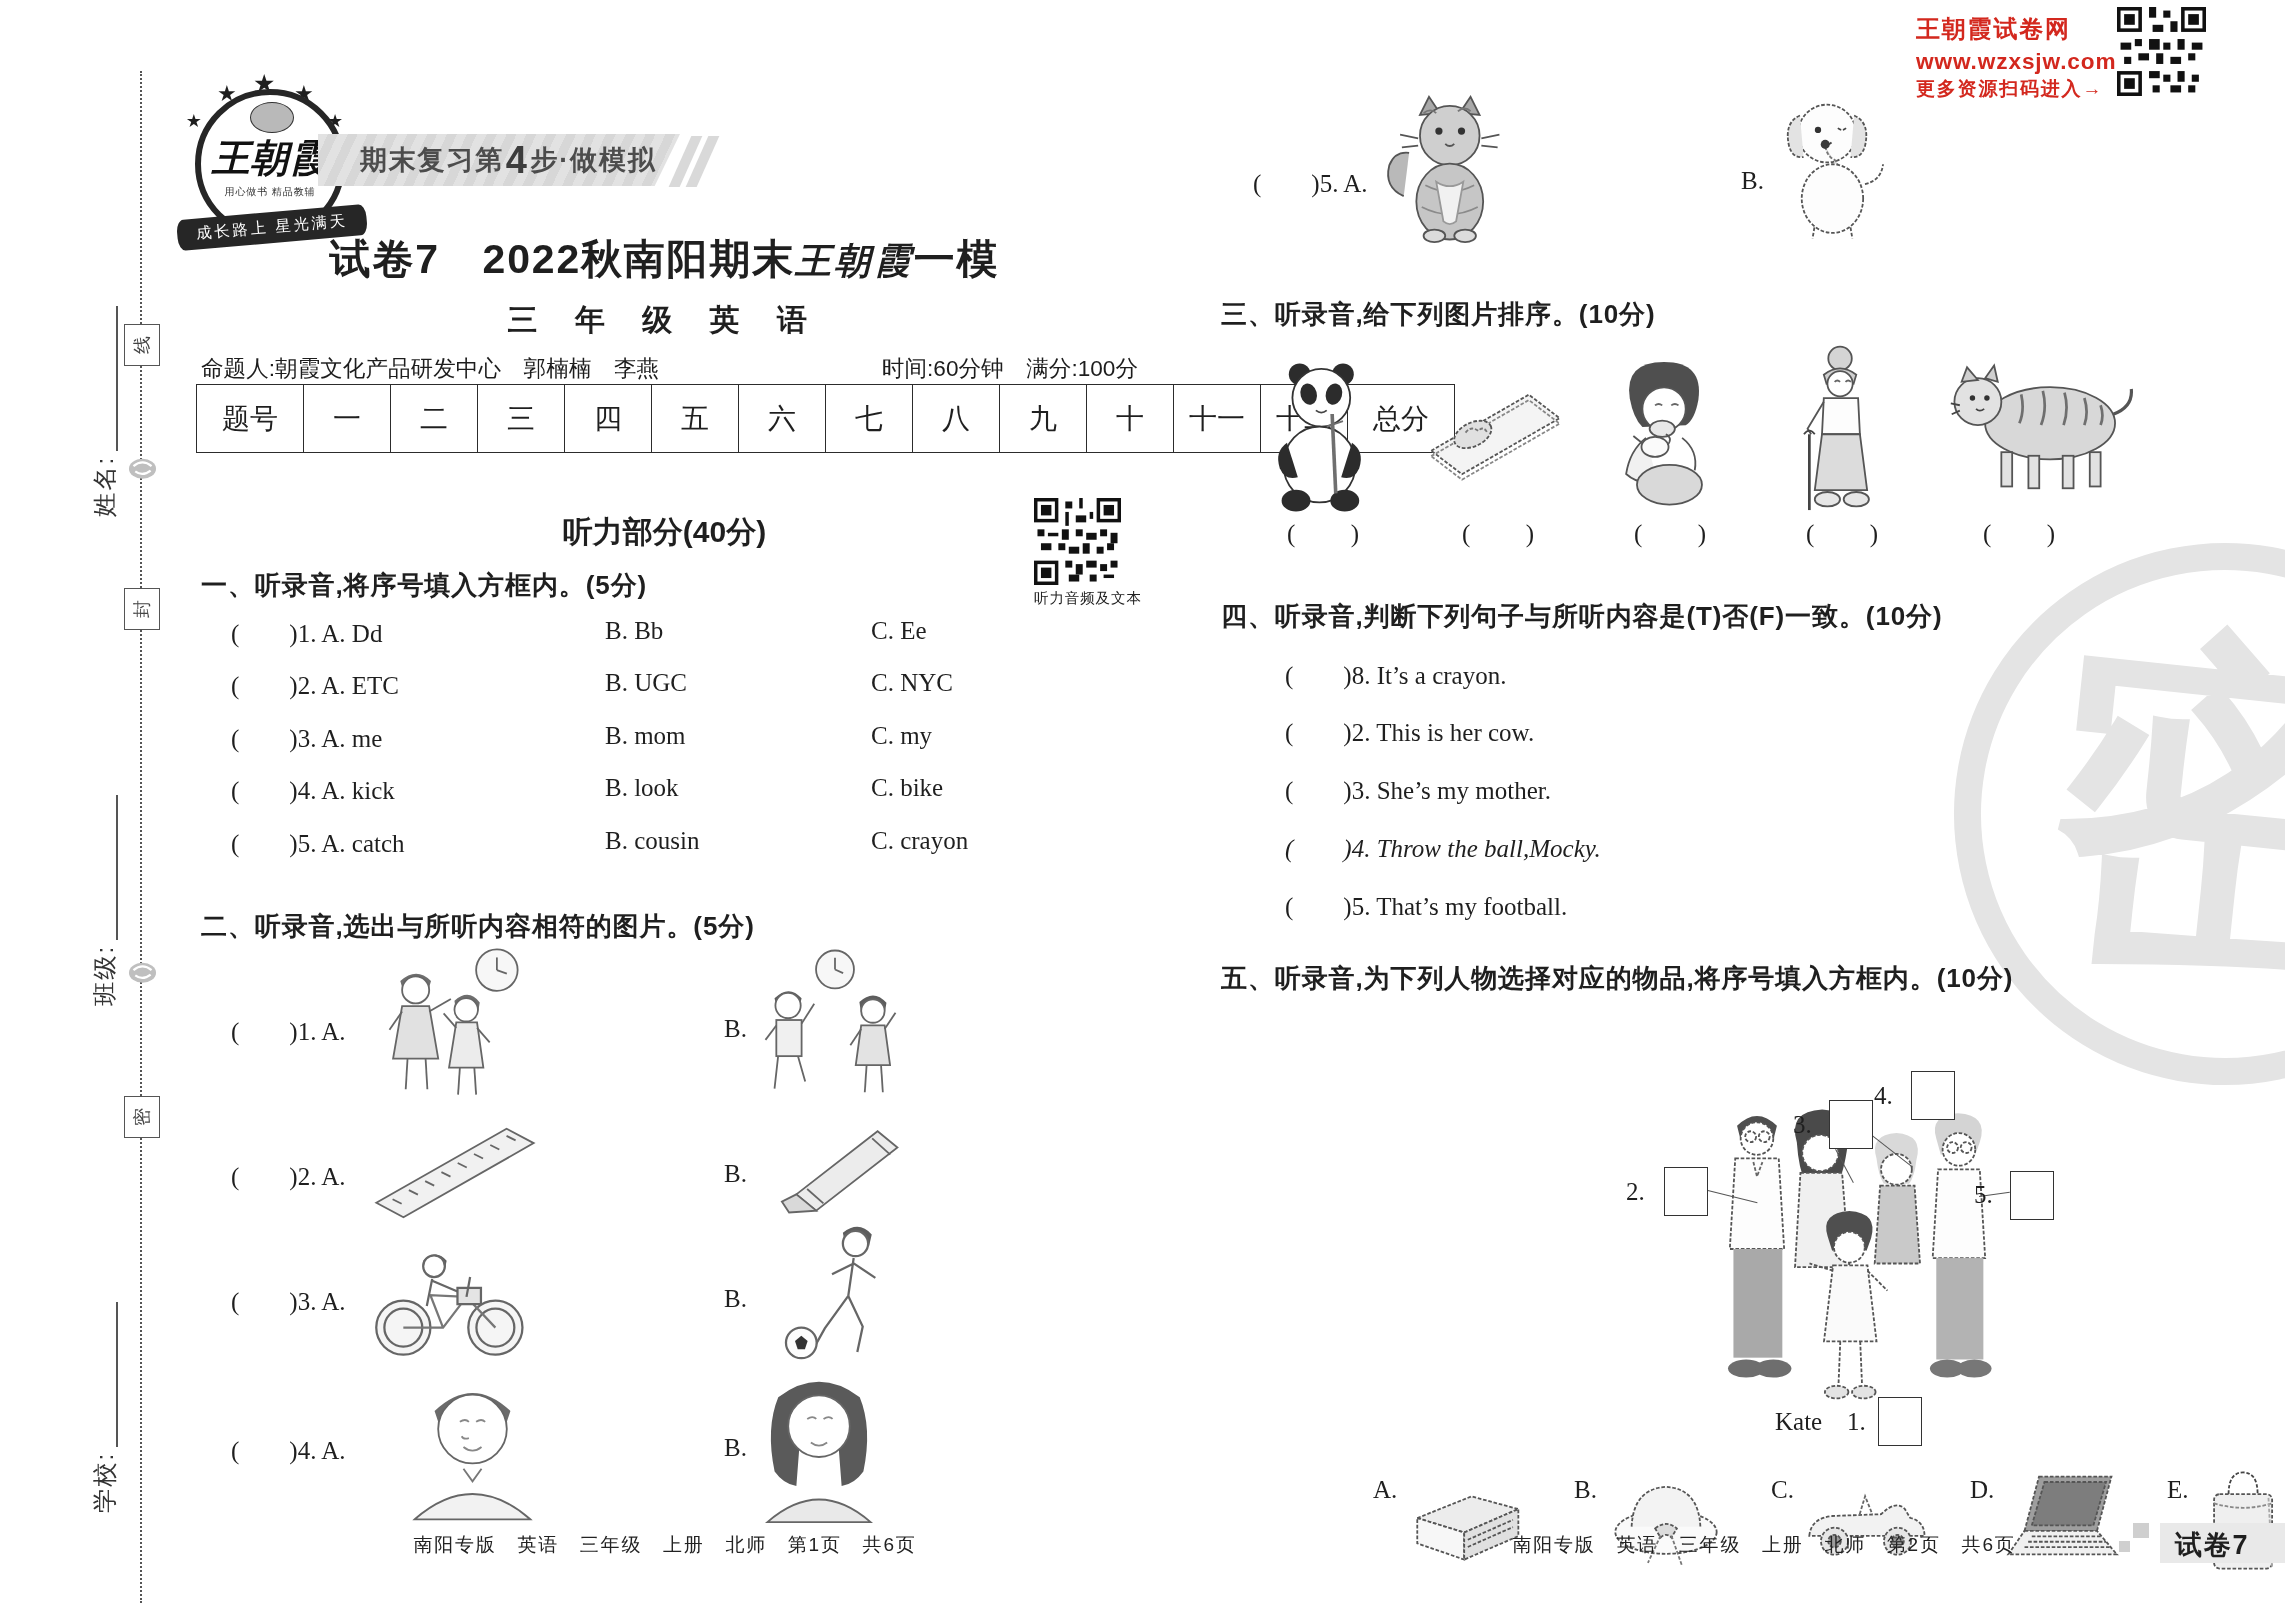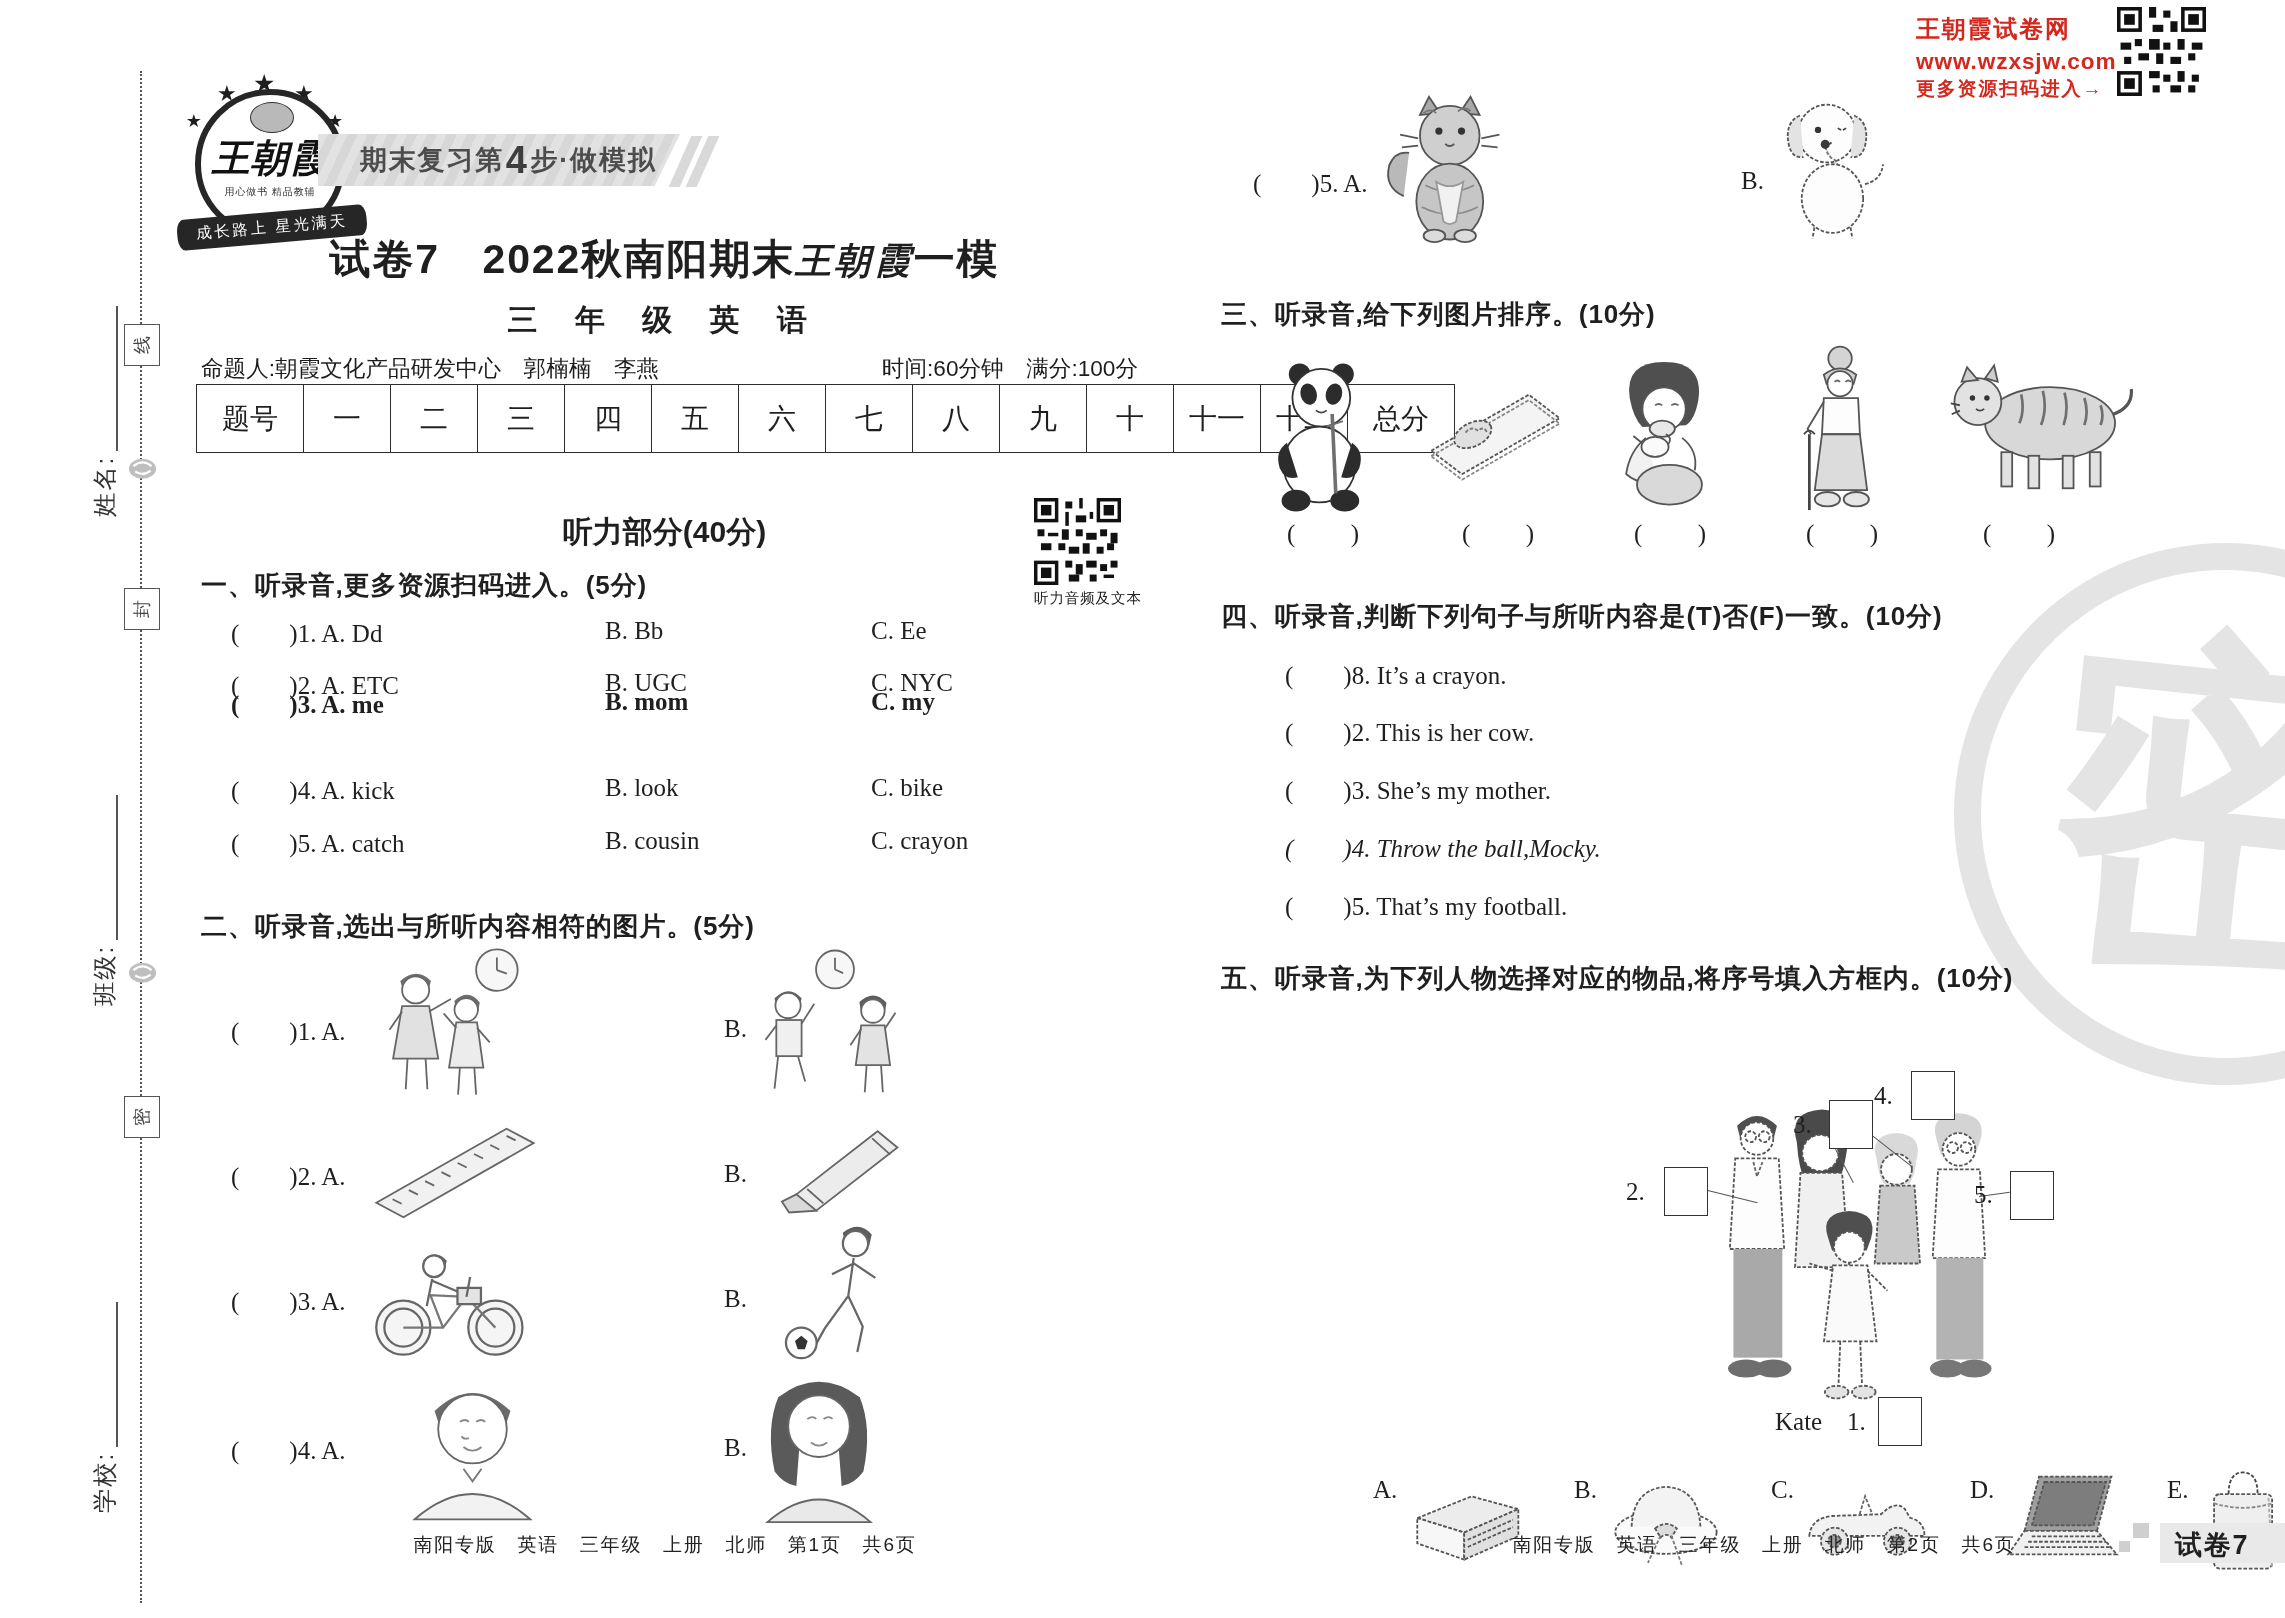--- a/index.html
+++ b/index.html
@@ -210,33 +210,33 @@
         <rect x="15" y="18" width="3" height="2" fill="#111"></rect>
       <rect x="19" y="19" width="2" height="2" fill="#111"></rect>
         <rect x="22" y="18" width="2" height="2" fill="#111"></rect>
         <rect x="10" y="22" width="3" height="2" fill="#111"></rect>
       <rect x="16" y="22" width="2" height="2" fill="#111"></rect>
         <rect x="20" y="22" width="3" height="1" fill="#111"></rect>
     </svg>
     <div class="qr-caption">听力音频及文本</div>
   </div>
 
-  <div class="abs sec-title" style="left:201px;top:568px;">一、听录音,更多资源扫码进入。(5分)</div>
+  <div class="abs sec-title" style="left:201px;top:568px;">一、听录音,将序号填入方框内。(5分)</div>
 
   <div class="abs opt-row serif" style="left:231px;top:617px;width:905px;">
     <span>(　　)1. A. Dd</span>
     <span class="col-b">B. Bb</span>
     <span class="col-c">C. Ee</span>
   </div>
   <div class="abs opt-row serif" style="left:231px;top:669px;width:905px;">
     <span>(　　)2. A. ETC</span>
     <span class="col-b">B. UGC</span>
     <span class="col-c">C. NYC</span>
   </div>
-  <div class="abs opt-row serif" style="left:231px;top:688px;width:905px;font-weight:bold;">
+  <div class="abs opt-row serif" style="left:231px;top:722px;width:905px;">
     <span>(　　)3. A. me</span>
     <span class="col-b">B. mom</span>
     <span class="col-c">C. my</span>
   </div>
   <div class="abs opt-row serif" style="left:231px;top:774px;width:905px;">
     <span>(　　)4. A. kick</span>
     <span class="col-b">B. look</span>
     <span class="col-c">C. bike</span>
   </div>
   <div class="abs opt-row serif" style="left:231px;top:827px;width:905px;">

